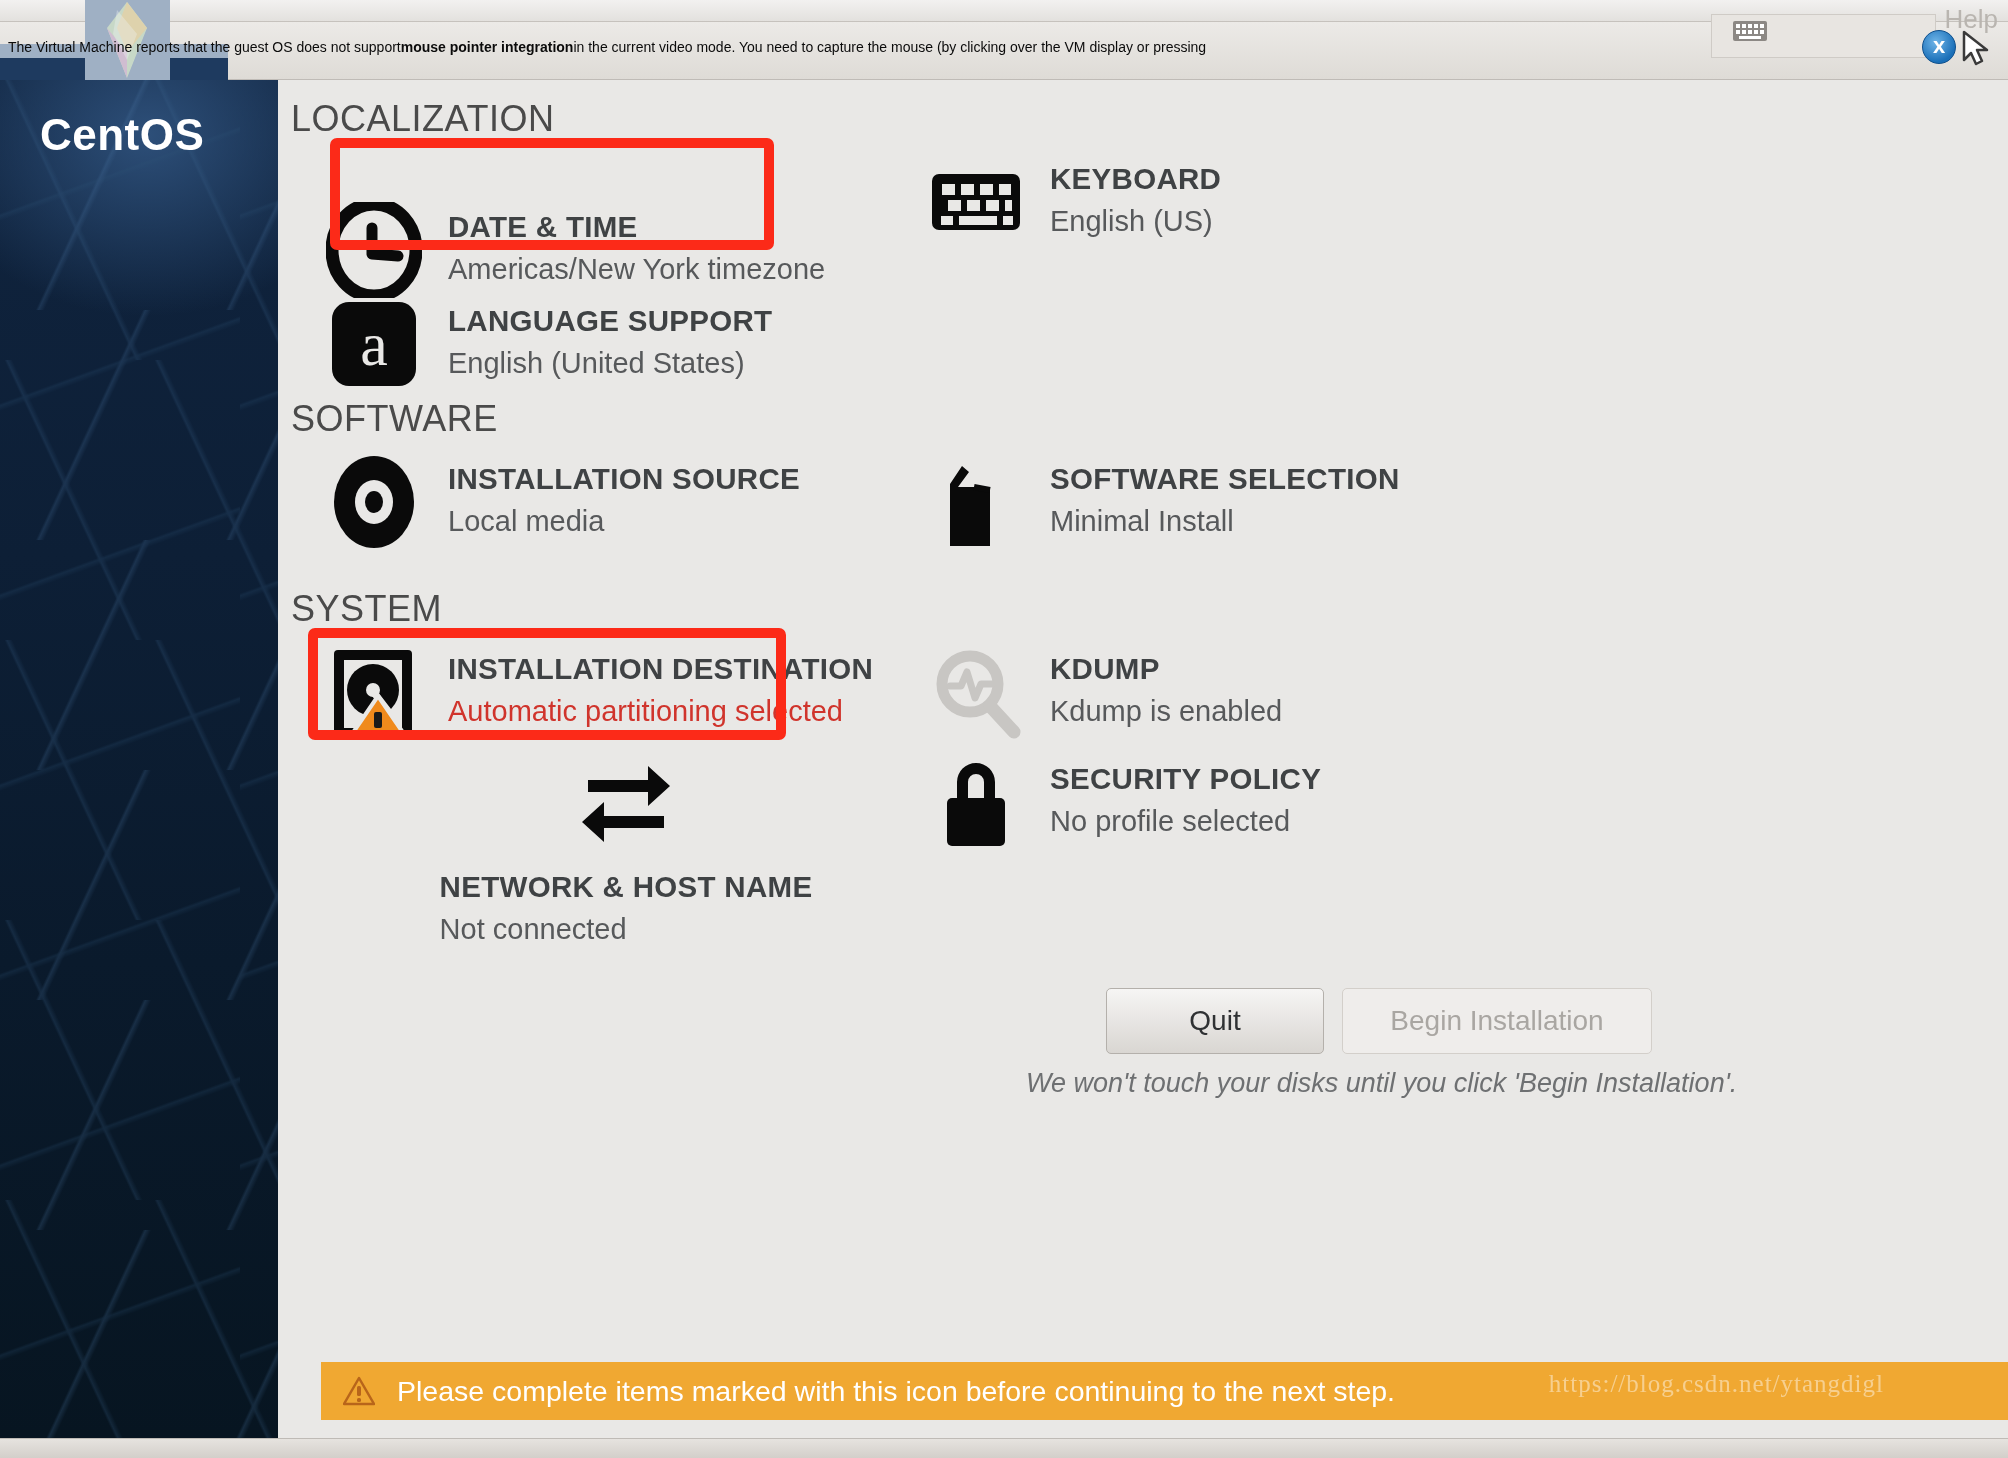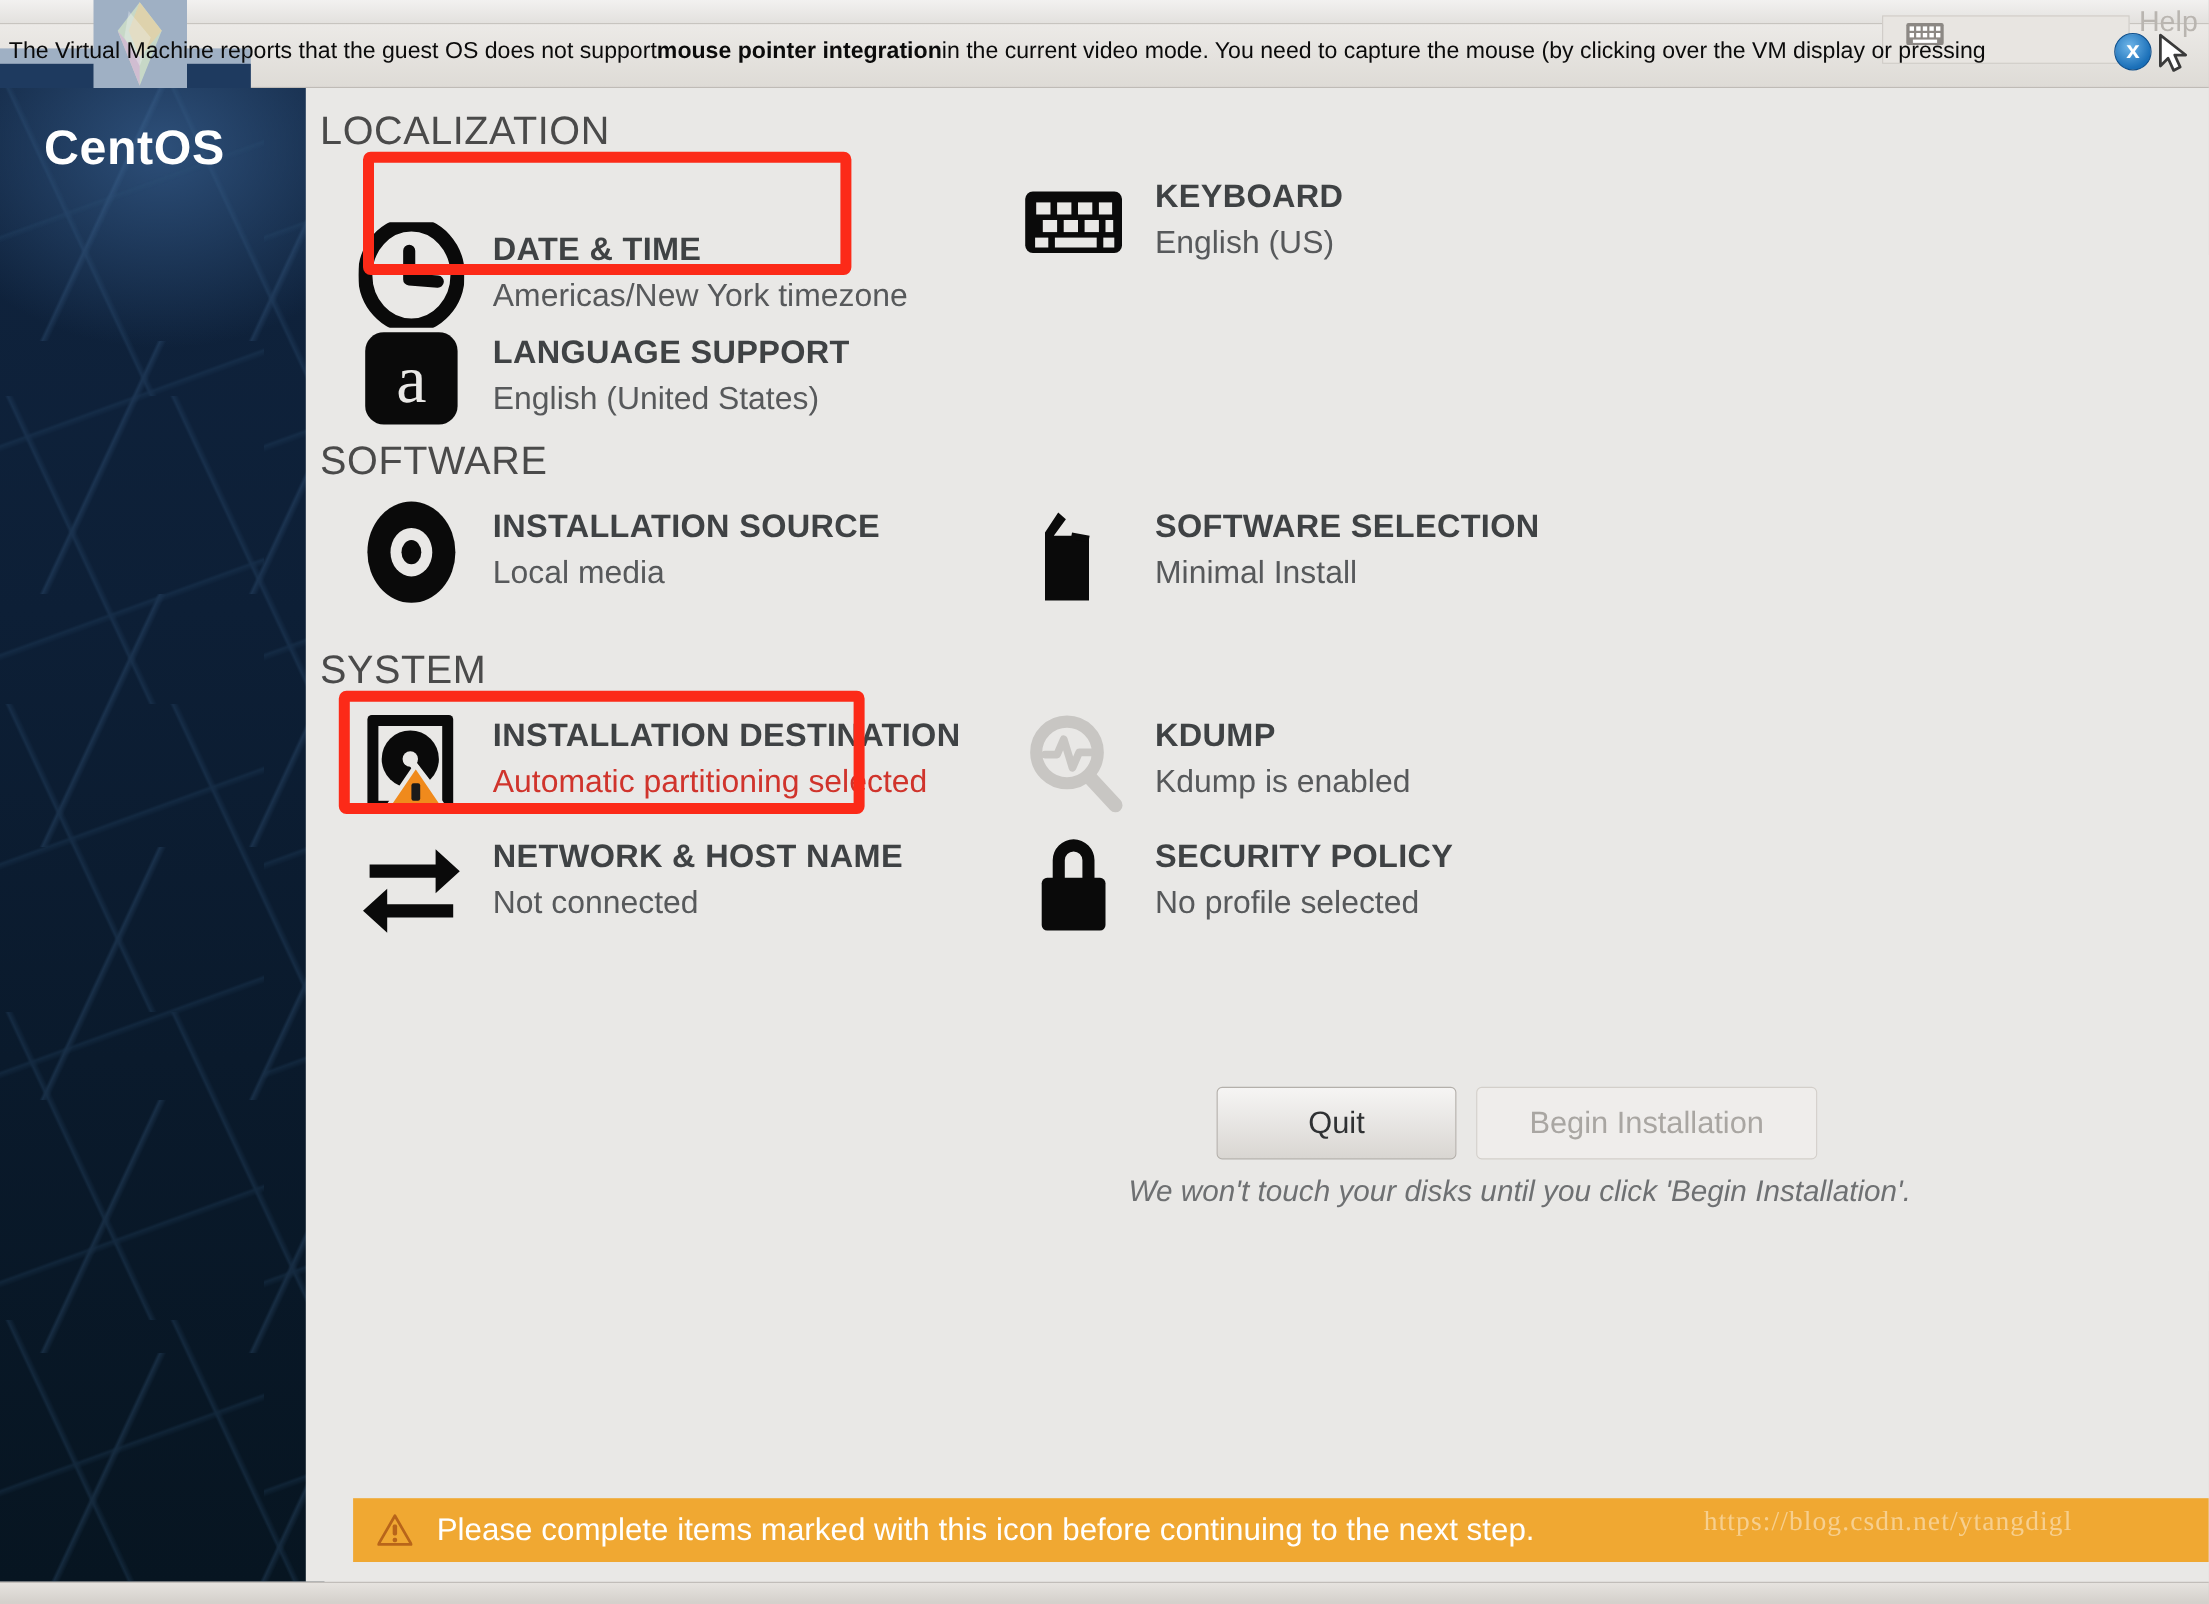--- a/index.html
+++ b/index.html
@@ -66,21 +66,21 @@
   }
   .vbox-pencil {
     position: absolute; right: 6px; top: 26px; width: 44px; height: 44px;
   }
 
   
   .notice-strip {
     position: absolute; left: 0; top: 26px; width: 2008px; height: 42px;
     display: flex; align-items: center;
     padding-left: 8px;
-    font-size: 21px; color: #0b0b0b;
+    font-size: 14px; color: #0b0b0b;
     white-space: nowrap;
     z-index: 50;
   }
   .notice-strip b { font-weight: bold; }
 
   
   .guest {
     position: absolute; left: 0; top: 80px; width: 2008px; height: 1358px;
     background: #e9e8e6; overflow: hidden;
   }
@@ -385,21 +385,21 @@
             <path d="M22 42 L33 42 L39 28 L47 54 L53 40 L64 40" fill="none" stroke="#c8c6c3" stroke-width="7" stroke-linejoin="round" stroke-linecap="round"></path>
             <path d="M62 62 L86 88" stroke="#c8c6c3" stroke-width="13" stroke-linecap="round"></path>
           </svg>
         </div>
         <div class="txt">
           <div class="ttl">KDUMP</div>
           <div class="sub">Kdump is enabled</div>
         </div>
       </div>
 
-      <div class="spoke" style="left:48px; top:668px;">
+      <div class="spoke" style="left:48px; top:668px;flex-direction:column;">
         <div class="ico">
           <svg width="96" height="96" viewBox="0 0 96 96">
             <path d="M10 32 L70 32 L70 18 L92 38 L70 58 L70 44 L10 44 Z" fill="#0a0a0a"></path>
             <path d="M86 68 L26 68 L26 54 L4 74 L26 94 L26 80 L86 80 Z" fill="#0a0a0a"></path>
           </svg>
         </div>
         <div class="txt">
           <div class="ttl">NETWORK &amp; HOST NAME</div>
           <div class="sub">Not connected</div>
         </div>

